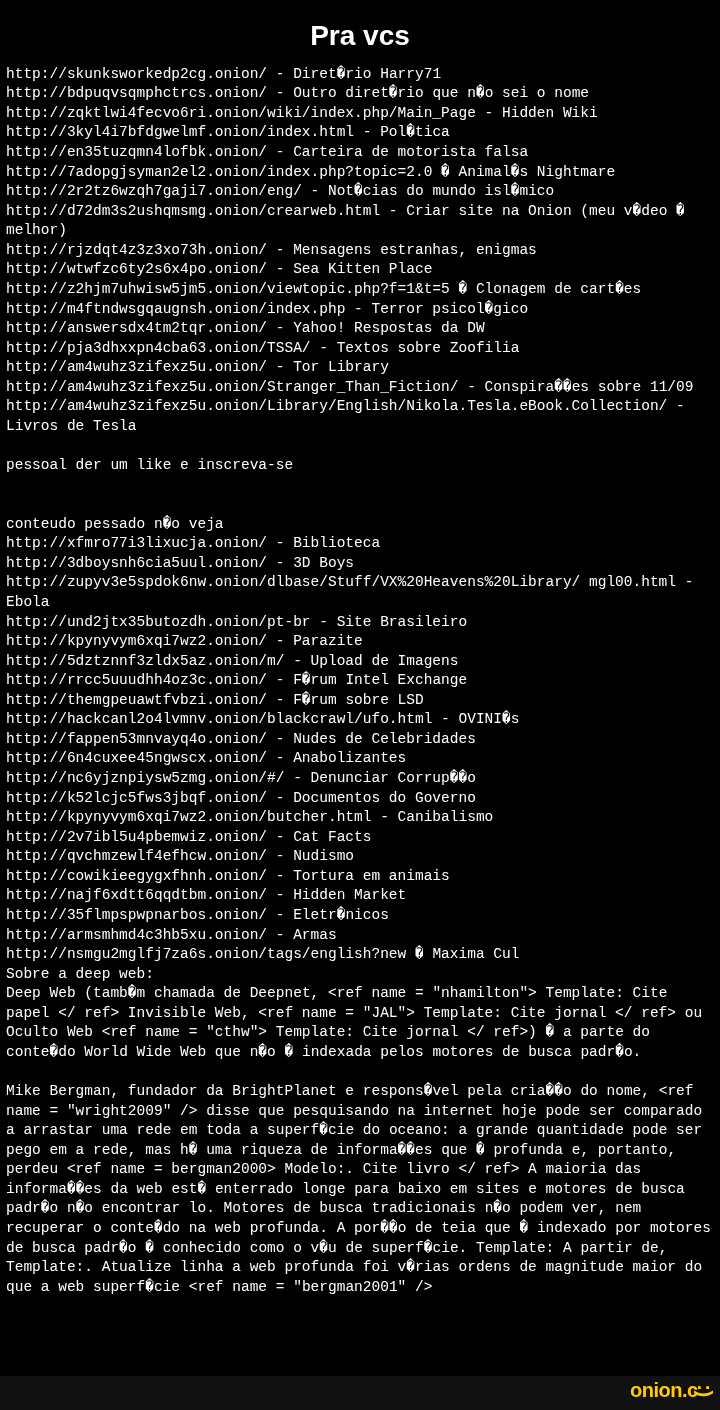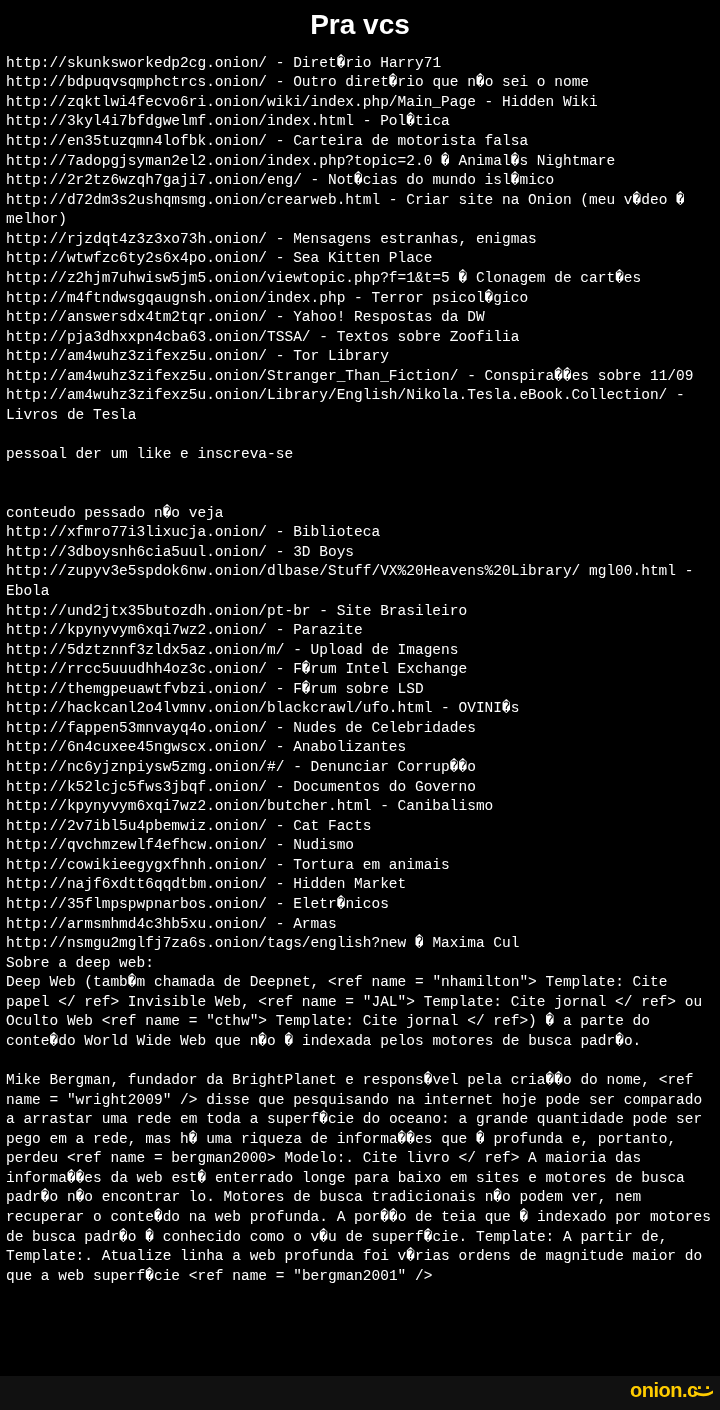--- a/index.html
+++ b/index.html
@@ -11,21 +11,21 @@
     line-height: 1.35;
     width: 720px;
     min-height: 1410px;
     position: relative;
   }
   .title {
     font-family: Arial, Helvetica, sans-serif;
     font-size: 28px;
     font-weight: 600;
     text-align: center;
-    padding: 6px 0 10px 0;
+    padding: 17px 0 10px 0;
   }
   .content {
     padding: 0 6px;
     white-space: pre-wrap;
     word-wrap: break-word;
     font-family: Liberation Mono, monospace;
   }
   .watermark {
     position: absolute;
     bottom: 6px;

